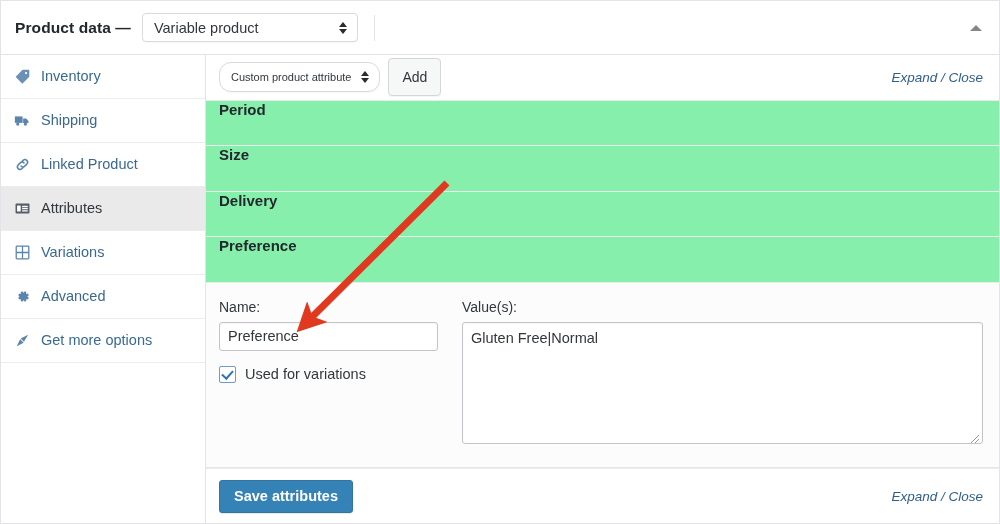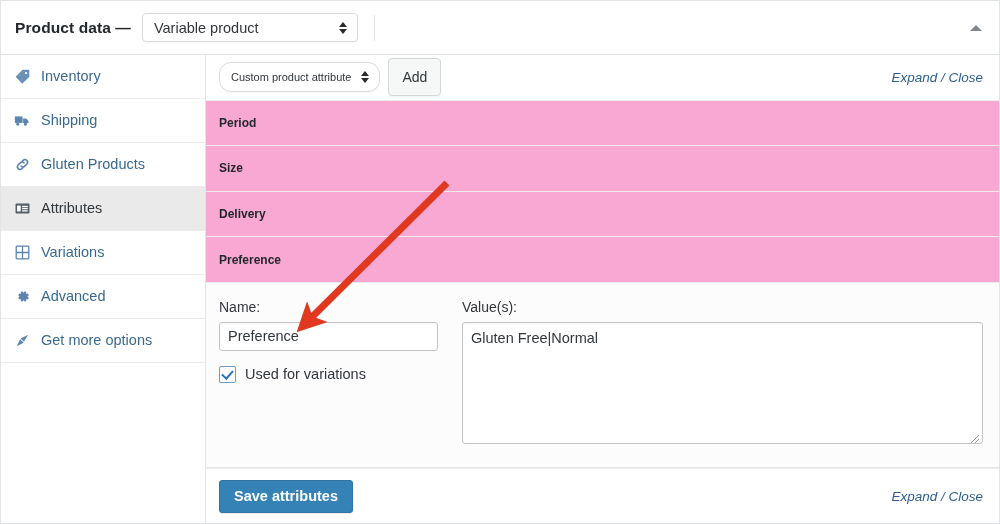--- a/index.html
+++ b/index.html
@@ -204,26 +204,25 @@
     color: #2f5f8f;
   }
   .expand-close span { cursor: pointer; }
   .expand-close .sep { font-style: italic; color: #2f5f8f; }
 
   .attr-row {
     height: 47px;
     box-sizing: border-box;
     border-bottom: 1px solid #ececec;
     display: flex;
-    align-items: center;
     padding-left: 13px;
-    font-size: 12px;
+    font-size: 15px;
     font-weight: 700;
     color: #23282d;
-    background: #f9a8d4;
+    background: #86efac;
   }
 
   .attr-open {
     background: #fcfcfc;
     border-bottom: 1px solid #e6e6e6;
     padding: 16px 16px 20px 13px;
     display: flex;
     gap: 13px;
   }
   .col-name { width: 219px; flex: none; }
@@ -382,21 +381,21 @@
         <span class="side-label">Shipping</span>
       </div>
 
       <div class="side-item">
         <span class="side-icon">
           <svg width="17" height="17" viewBox="0 0 20 20" fill="none" stroke="currentColor" stroke-width="1.8" stroke-linecap="round">
             <path d="M8.2 11.8a3.1 3.1 0 0 0 4.5.13l2.4-2.4a3.12 3.12 0 0 0-4.4-4.42L9.3 6.4"></path>
             <path d="M11.8 8.2a3.1 3.1 0 0 0-4.5-.13l-2.4 2.4a3.12 3.12 0 0 0 4.4 4.42l1.37-1.38"></path>
           </svg>
         </span>
-        <span class="side-label">Gluten Products</span>
+        <span class="side-label">Linked Product</span>
       </div>
 
       <div class="side-item active">
         <span class="side-icon">
           <svg width="17" height="17" viewBox="0 0 20 20" fill="none">
             <rect x="1.8" y="4.2" width="16.4" height="11.6" rx="1.1" fill="currentColor"></rect>
             <rect x="3.6" y="6.6" width="4.3" height="6.8" rx=".6" fill="#ffffff"></rect>
             <rect x="9.4" y="6.9" width="6.9" height="1.5" rx=".6" fill="#ffffff"></rect>
             <rect x="9.4" y="9.5" width="6.9" height="1.5" rx=".6" fill="#ffffff"></rect>
             <rect x="9.4" y="12.1" width="6.9" height="1.5" rx=".6" fill="#ffffff"></rect>

